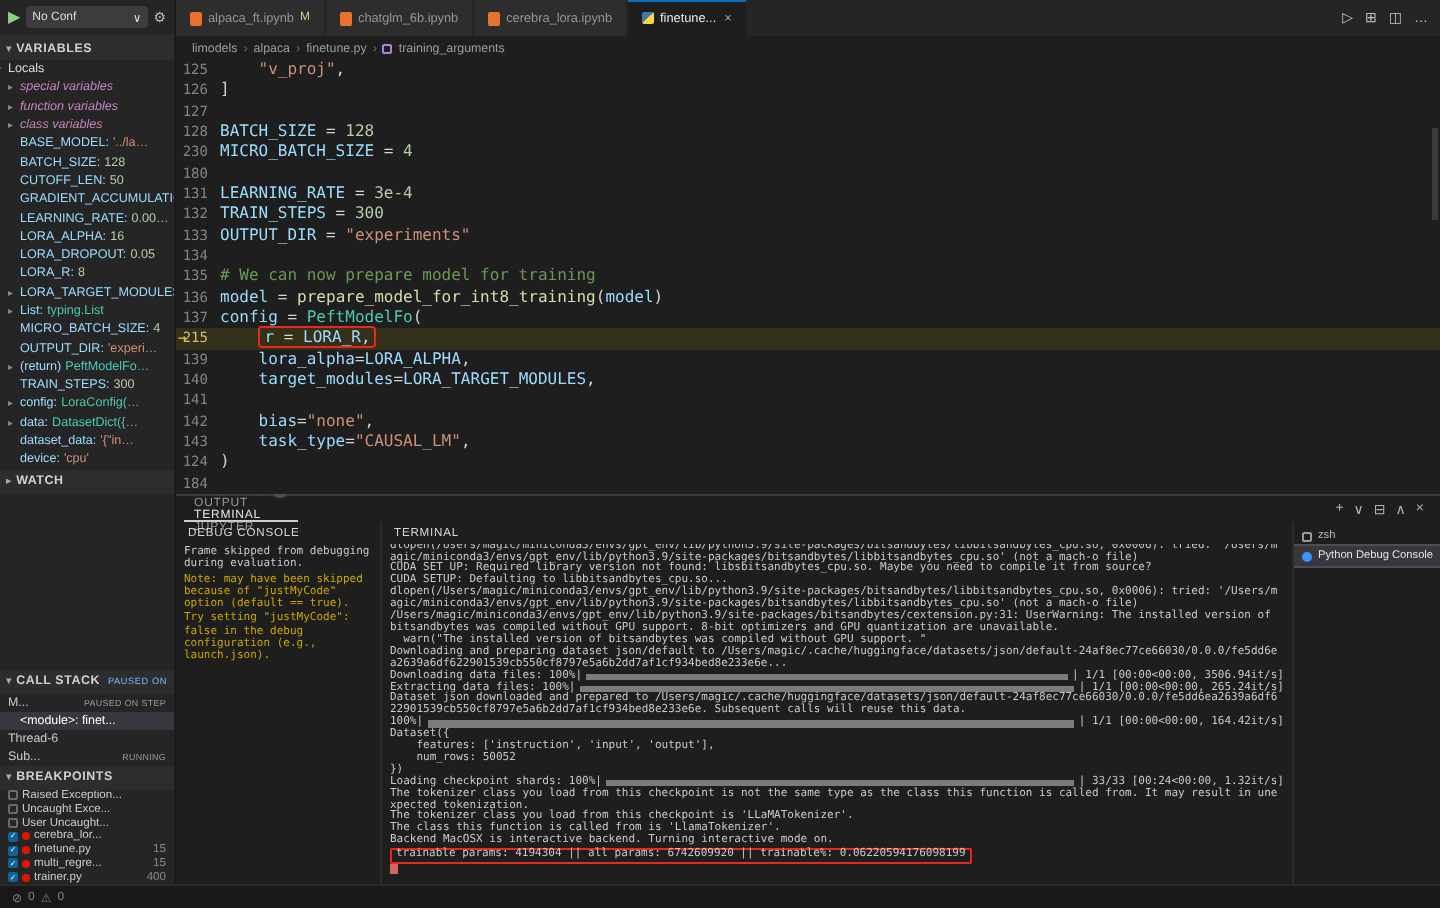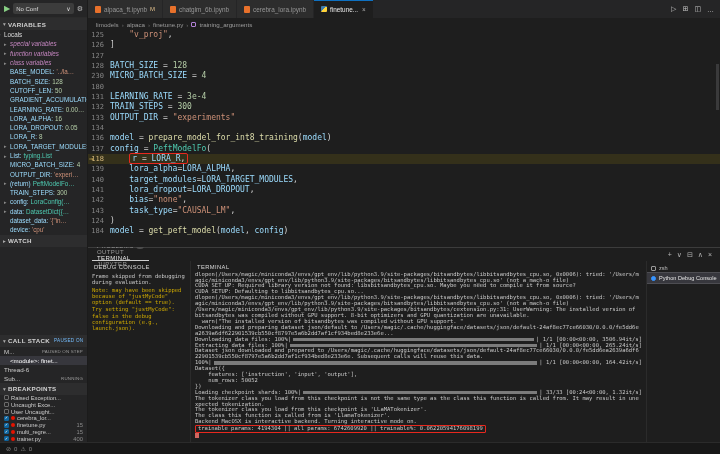--- a/index.html
+++ b/index.html
@@ -323,30 +323,31 @@
     <div class="codeline"><span class="gutter">125</span><span class="ctext"><span class="tk-pln">    </span><span class="tk-str">"v_proj"</span><span class="tk-pln">,</span></span></div>
         <div class="codeline"><span class="gutter">126</span><span class="ctext"><span class="tk-pln">]</span></span></div>
         <div class="codeline"><span class="gutter">127</span><span class="ctext"></span></div>
         <div class="codeline"><span class="gutter">128</span><span class="ctext"><span class="tk-var">BATCH_SIZE</span><span class="tk-pln"> = </span><span class="tk-num">128</span></span></div>
         <div class="codeline"><span class="gutter">230</span><span class="ctext"><span class="tk-var">MICRO_BATCH_SIZE</span><span class="tk-pln"> = </span><span class="tk-num">4</span></span></div>
         <div class="codeline"><span class="gutter">180</span></div>
         <div class="codeline"><span class="gutter">131</span><span class="ctext"><span class="tk-var">LEARNING_RATE</span><span class="tk-pln"> = </span><span class="tk-num">3e-4</span></span></div>
         <div class="codeline"><span class="gutter">132</span><span class="ctext"><span class="tk-var">TRAIN_STEPS</span><span class="tk-pln"> = </span><span class="tk-num">300</span></span></div>
         <div class="codeline"><span class="gutter">133</span><span class="ctext"><span class="tk-var">OUTPUT_DIR</span><span class="tk-pln"> = </span><span class="tk-str">"experiments"</span></span></div>
         <div class="codeline"><span class="gutter">134</span><span class="ctext"></span></div>
+        <div class="codeline"><span class="gutter">135</span><span class="ctext"><span class="tk-com"># We can now prepare model for training</span></span></div>
         <div class="codeline"><span class="gutter">136</span><span class="ctext"><span class="tk-var">model</span><span class="tk-pln"> = </span><span class="tk-fn">prepare_model_for_int8_training</span><span class="tk-pln">(</span><span class="tk-var">model</span><span class="tk-pln">)</span></span></div>
         <div class="codeline"><span class="gutter">137</span><span class="ctext"><span class="tk-var">config</span><span class="tk-pln"> = </span><span class="tk-cls">PeftModelFo</span><span class="tk-pln">(</span></span></div>
-        <div class="codeline current"><span class="gutter-arrow">→</span><span class="gutter">118</span><span class="ctext"><span class="tk-pln">    </span><span class="annot-red"><span class="tk-var">r</span><span class="tk-pln"> = </span><span class="tk-var">LORA_R</span><span class="tk-pln">,</span></span></span></div>
+        <div class="codeline current"><span class="gutter-arrow">→</span><span class="gutter">215</span><span class="ctext"><span class="tk-pln">    </span><span class="annot-red"><span class="tk-var">r</span><span class="tk-pln"> = </span><span class="tk-var">LORA_R</span><span class="tk-pln">,</span></span></span></div>
         <div class="codeline"><span class="gutter">139</span><span class="ctext"><span class="tk-pln">    </span><span class="tk-var">lora_alpha</span><span class="tk-pln">=</span><span class="tk-var">LORA_ALPHA</span><span class="tk-pln">,</span></span></div>
         <div class="codeline"><span class="gutter">140</span><span class="ctext"><span class="tk-pln">    </span><span class="tk-var">target_modules</span><span class="tk-pln">=</span><span class="tk-var">LORA_TARGET_MODULES</span><span class="tk-pln">,</span></span></div>
-        <div class="codeline"><span class="gutter">141</span><span class="ctext"><span class="tk-pln">    </span><span class="tk-var">lora_dropout</span><span class="tk-pln">=</span><span class="tk-var">LORA_DROPOUT</span><span class="tk-pln">,</span></span></div>
+        <div class="codeline"><span class="gutter">141</span></div>
         <div class="codeline"><span class="gutter">142</span><span class="ctext"><span class="tk-pln">    </span><span class="tk-var">bias</span><span class="tk-pln">=</span><span class="tk-str">"none"</span><span class="tk-pln">,</span></span></div>
         <div class="codeline"><span class="gutter">143</span><span class="ctext"><span class="tk-pln">    </span><span class="tk-var">task_type</span><span class="tk-pln">=</span><span class="tk-str">"CAUSAL_LM"</span><span class="tk-pln">,</span></span></div>
         <div class="codeline"><span class="gutter">124</span><span class="ctext"><span class="tk-pln">)</span></span></div>
-        <div class="codeline"><span class="gutter">184</span><span class="ctext"><span class="tk-var">model</span><span class="tk-pln"> = </span><span class="tk-fn">get_peft_model</span><span class="tk-pln">(</span><span class="tk-var">model</span><span class="tk-pln">, </span><span class="tk-var">config</span><span class="tk-pln">)</span></span></div>
+        <div class="codeline"><span class="gutter">184</span></div>
       </div>
     <div id="panel">
       <div id="panel-tabs-row">
         <div id="panel-tabs">
             <div class="ptab">
               <span>PROBLEMS</span>
               <span class="pbadge">2</span>
             </div>
             <div class="ptab">
               <span>OUTPUT</span>

